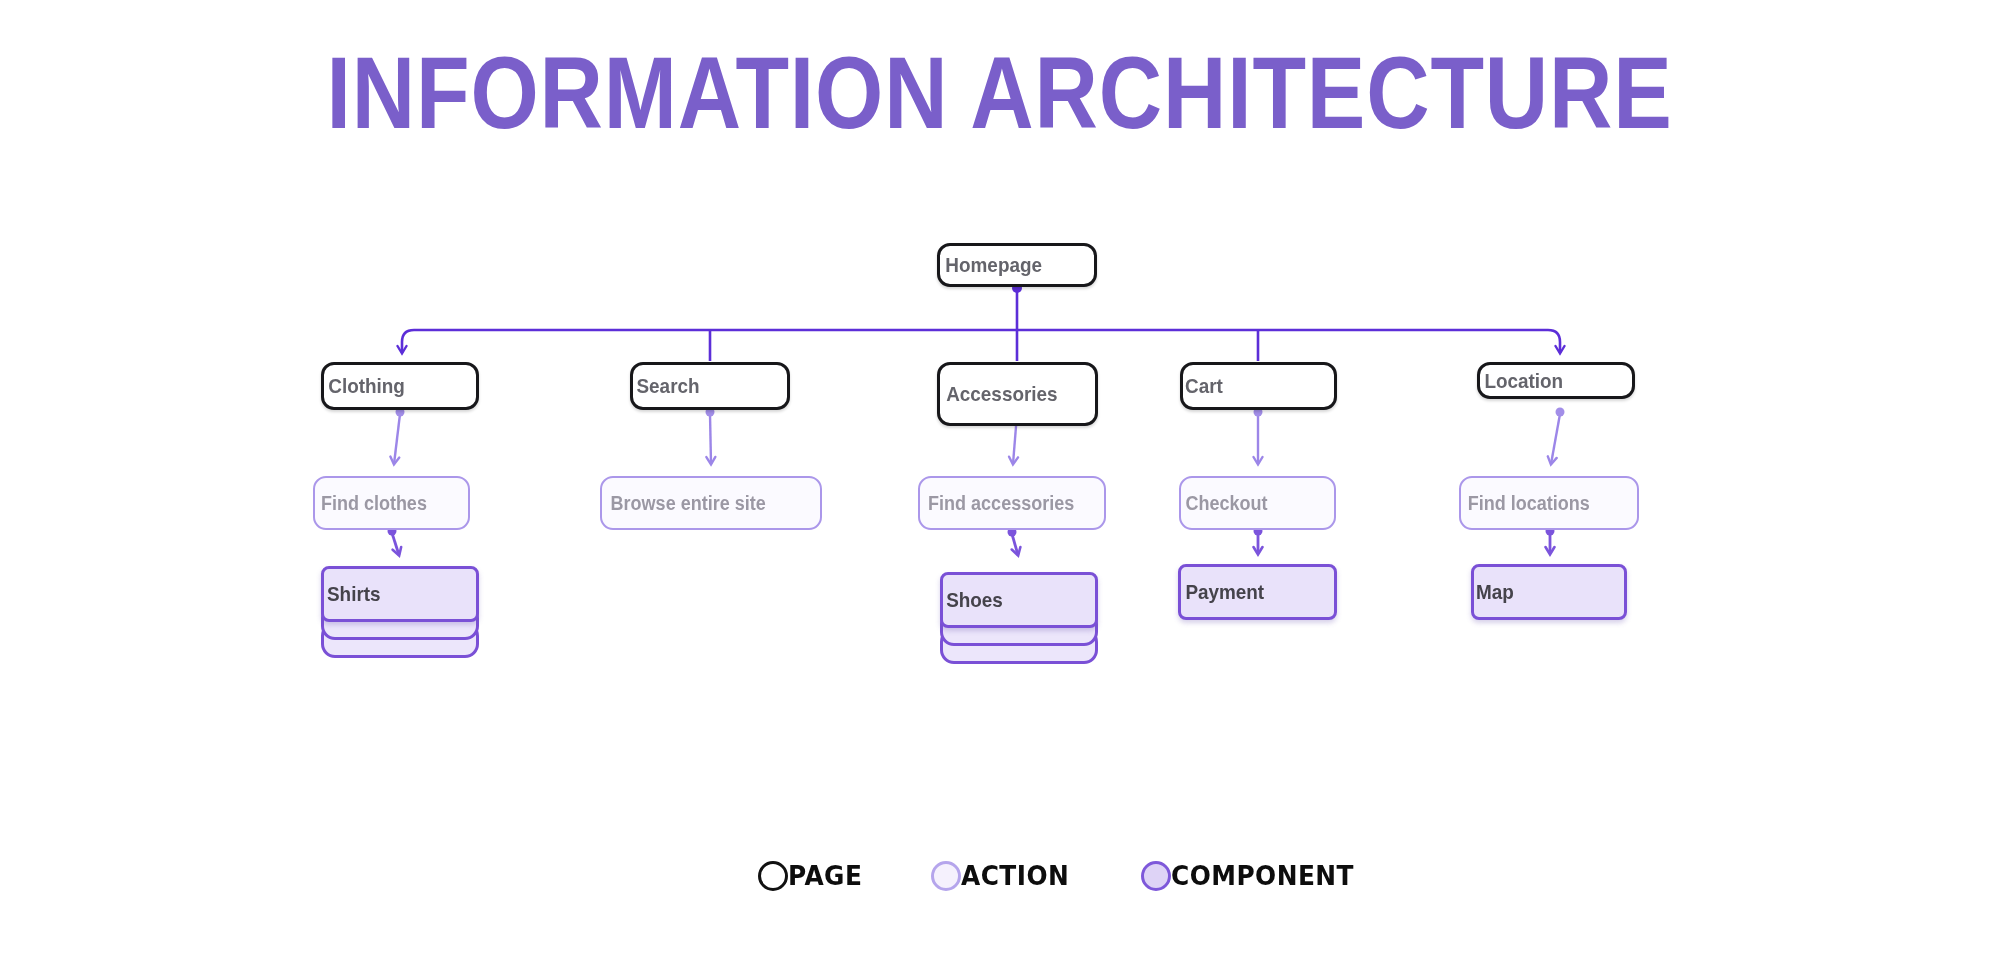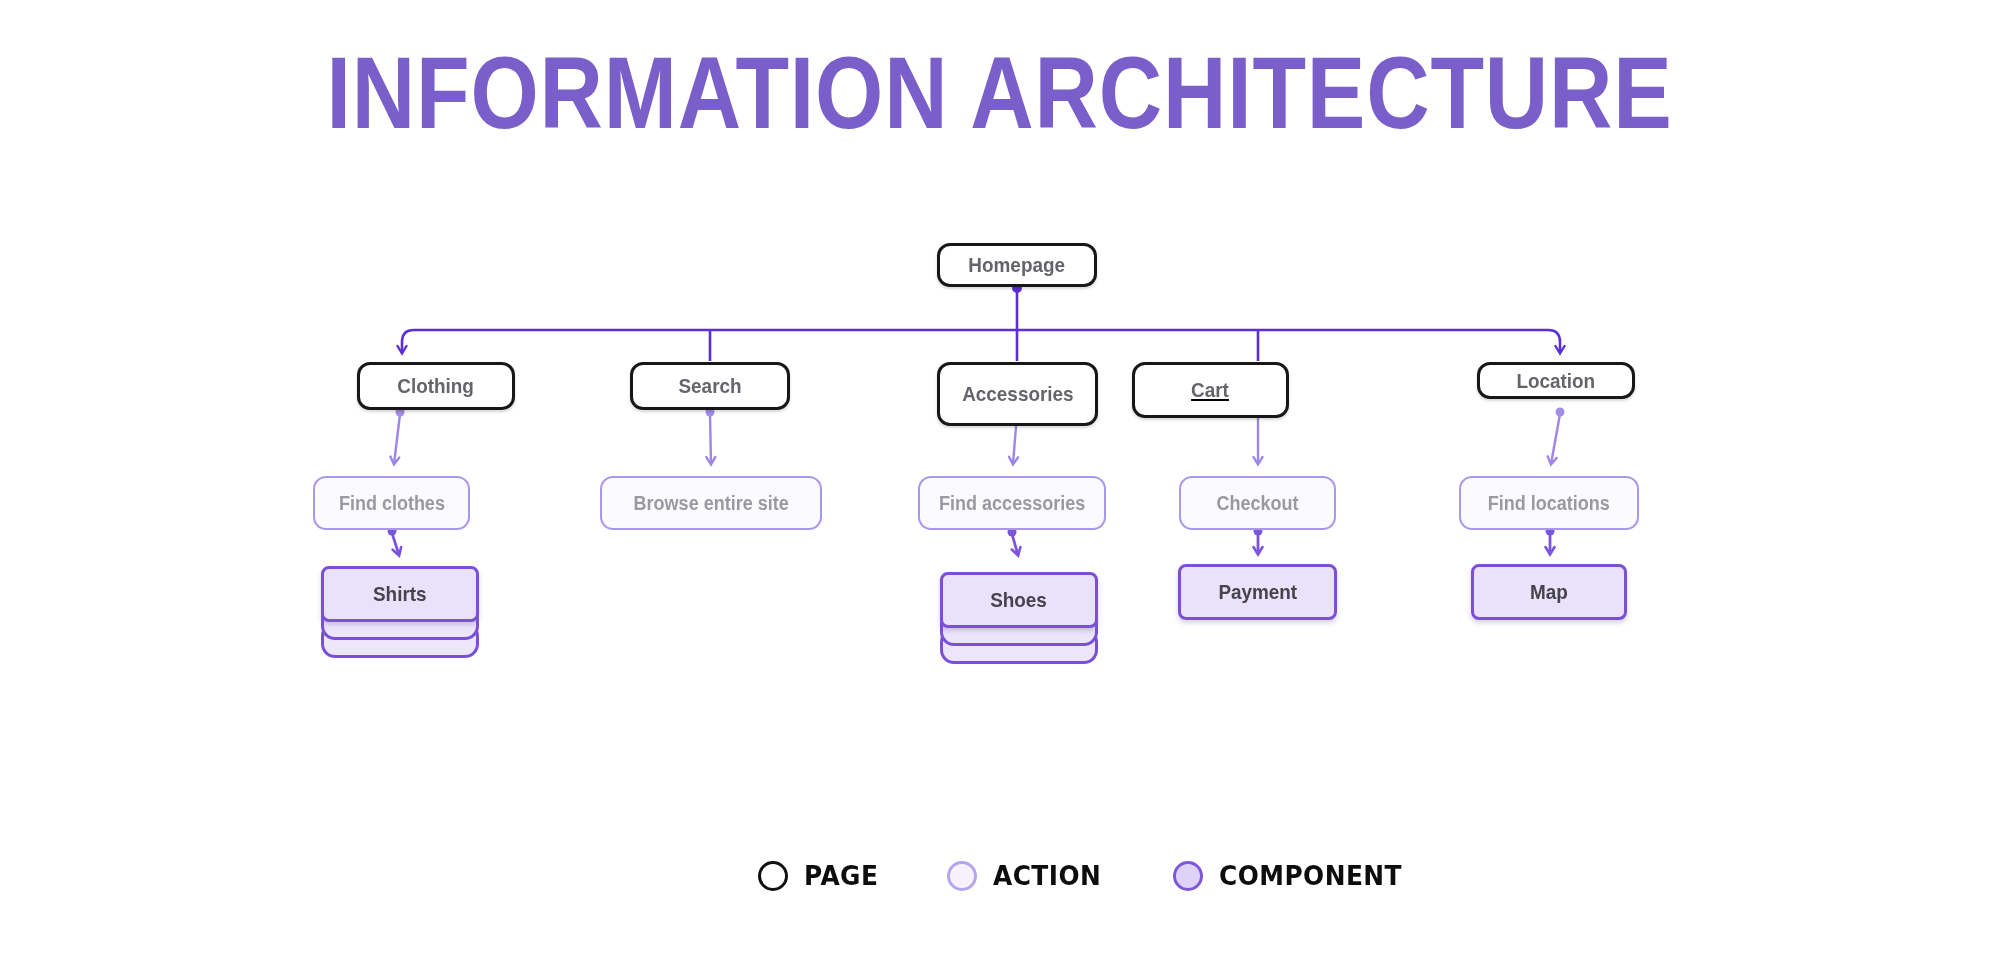--- a/index.html
+++ b/index.html
@@ -8,21 +8,21 @@
 
   
   .title{position:absolute;left:0;top:42px;width:2000px;margin:0;text-align:center;
          font-size:102px;font-weight:bold;line-height:1.0;color:var(--title,#7a5fca);letter-spacing:1px;}
   .title-inner{display:inline-block;transform:scaleX(.86);transform-origin:center;}
 
   
   svg.edges{position:absolute;left:0;top:0;}
 
   
-  .node{position:absolute;display:flex;align-items:center;justify-content:center;box-sizing:border-box;}
+  .node{position:absolute;display:flex;align-items:center;justify-content:flex-start;box-sizing:border-box;}
   .node .lbl{display:inline-block;transform:scaleX(.9);white-space:nowrap;}
 
   .node.page{background:var(--page-fill,#fff);border:3px solid var(--page-border,#17171a);
              border-radius:13px;box-shadow:0 2px 3px rgba(0,0,0,.16);}
   .node.page .lbl{color:var(--page-text,#64646b);font-size:21px;font-weight:600;}
 
   .node.action{background:var(--action-fill,#fbfaff);border:2.5px solid var(--action-border,#ab97ea);
                border-radius:13px;}
   .node.action .lbl{color:var(--action-text,#9b98a4);font-size:20px;font-weight:600;}
 
@@ -35,21 +35,21 @@
   .stack .card{position:absolute;left:0;top:0;width:100%;height:56px;}
   .stack .layer{position:absolute;left:0;width:100%;height:36px;box-sizing:border-box;
                 background:#ece6fb;border:3px solid var(--component-border,#7a50d6);border-radius:14px;}
   .stack .layer.l1{top:38px;z-index:1;}
   .stack .layer.l2{top:56px;z-index:0;}
   .stack .layer.l3{top:74px;z-index:-1;}
   .stack .layer.l4{top:92px;z-index:-2;box-shadow:0 4px 8px rgba(90,70,150,.25);}
 
   
   .legend{position:absolute;left:758px;top:860px;display:flex;align-items:center;gap:62px;}
-  .legend-item{display:flex;align-items:center;gap:16px;}
+  .legend-item{display:flex;align-items:center;gap:0;}
   .swatch{display:inline-block;width:30px;height:30px;border-radius:50%;box-sizing:border-box;}
   .swatch.page-swatch{background:#fff;border:3.5px solid #111;}
   .swatch.action-swatch{background:#f5f1fd;border:3px solid #b5a5ec;}
   .swatch.component-swatch{background:#ded3f6;border:3px solid #7e58da;}
   .legend-lbl{font-family:"DejaVu Sans",sans-serif;font-weight:bold;font-size:27px;color:#0d0d0d;
               letter-spacing:.5px;display:inline-block;transform:scaleX(.92);transform-origin:left center;}
 </style>
 </head>
 <body>
 
@@ -107,30 +107,30 @@
         <circle cx="1012" cy="532" r="4.5"></circle>
       <circle cx="1258" cy="531" r="4.5"></circle>
         <circle cx="1550" cy="531" r="4.5"></circle>
     </g>
   </svg>
 
   <div class="node page" style="left:937px;top:243px;width:160px;height:44px;">
     <span class="lbl">Homepage</span>
   </div>
 
-  <div class="node page" style="left:321px;top:362px;width:158px;height:48px;margin-left:36px;">
+  <div class="node page" style="left:321px;top:362px;width:158px;height:48px;">
     <span class="lbl">Clothing</span>
   </div>
   <div class="node page" style="left:630px;top:362px;width:160px;height:48px;">
     <span class="lbl">Search</span>
   </div>
   <div class="node page" style="left:937px;top:362px;width:161px;height:64px;">
     <span class="lbl">Accessories</span>
   </div>
-  <div class="node page" style="left:1132px;top:362px;width:157px;height:56px;text-decoration:underline;">
+  <div class="node page" style="left:1180px;top:362px;width:157px;height:48px;">
     <span class="lbl">Cart</span>
   </div>
   <div class="node page" style="left:1477px;top:362px;width:158px;height:37px;">
     <span class="lbl">Location</span>
   </div>
 
   <div class="node action" style="left:313px;top:476px;width:157px;height:54px;">
     <span class="lbl">Find clothes</span>
   </div>
   <div class="node action" style="left:600px;top:476px;width:222px;height:54px;">

